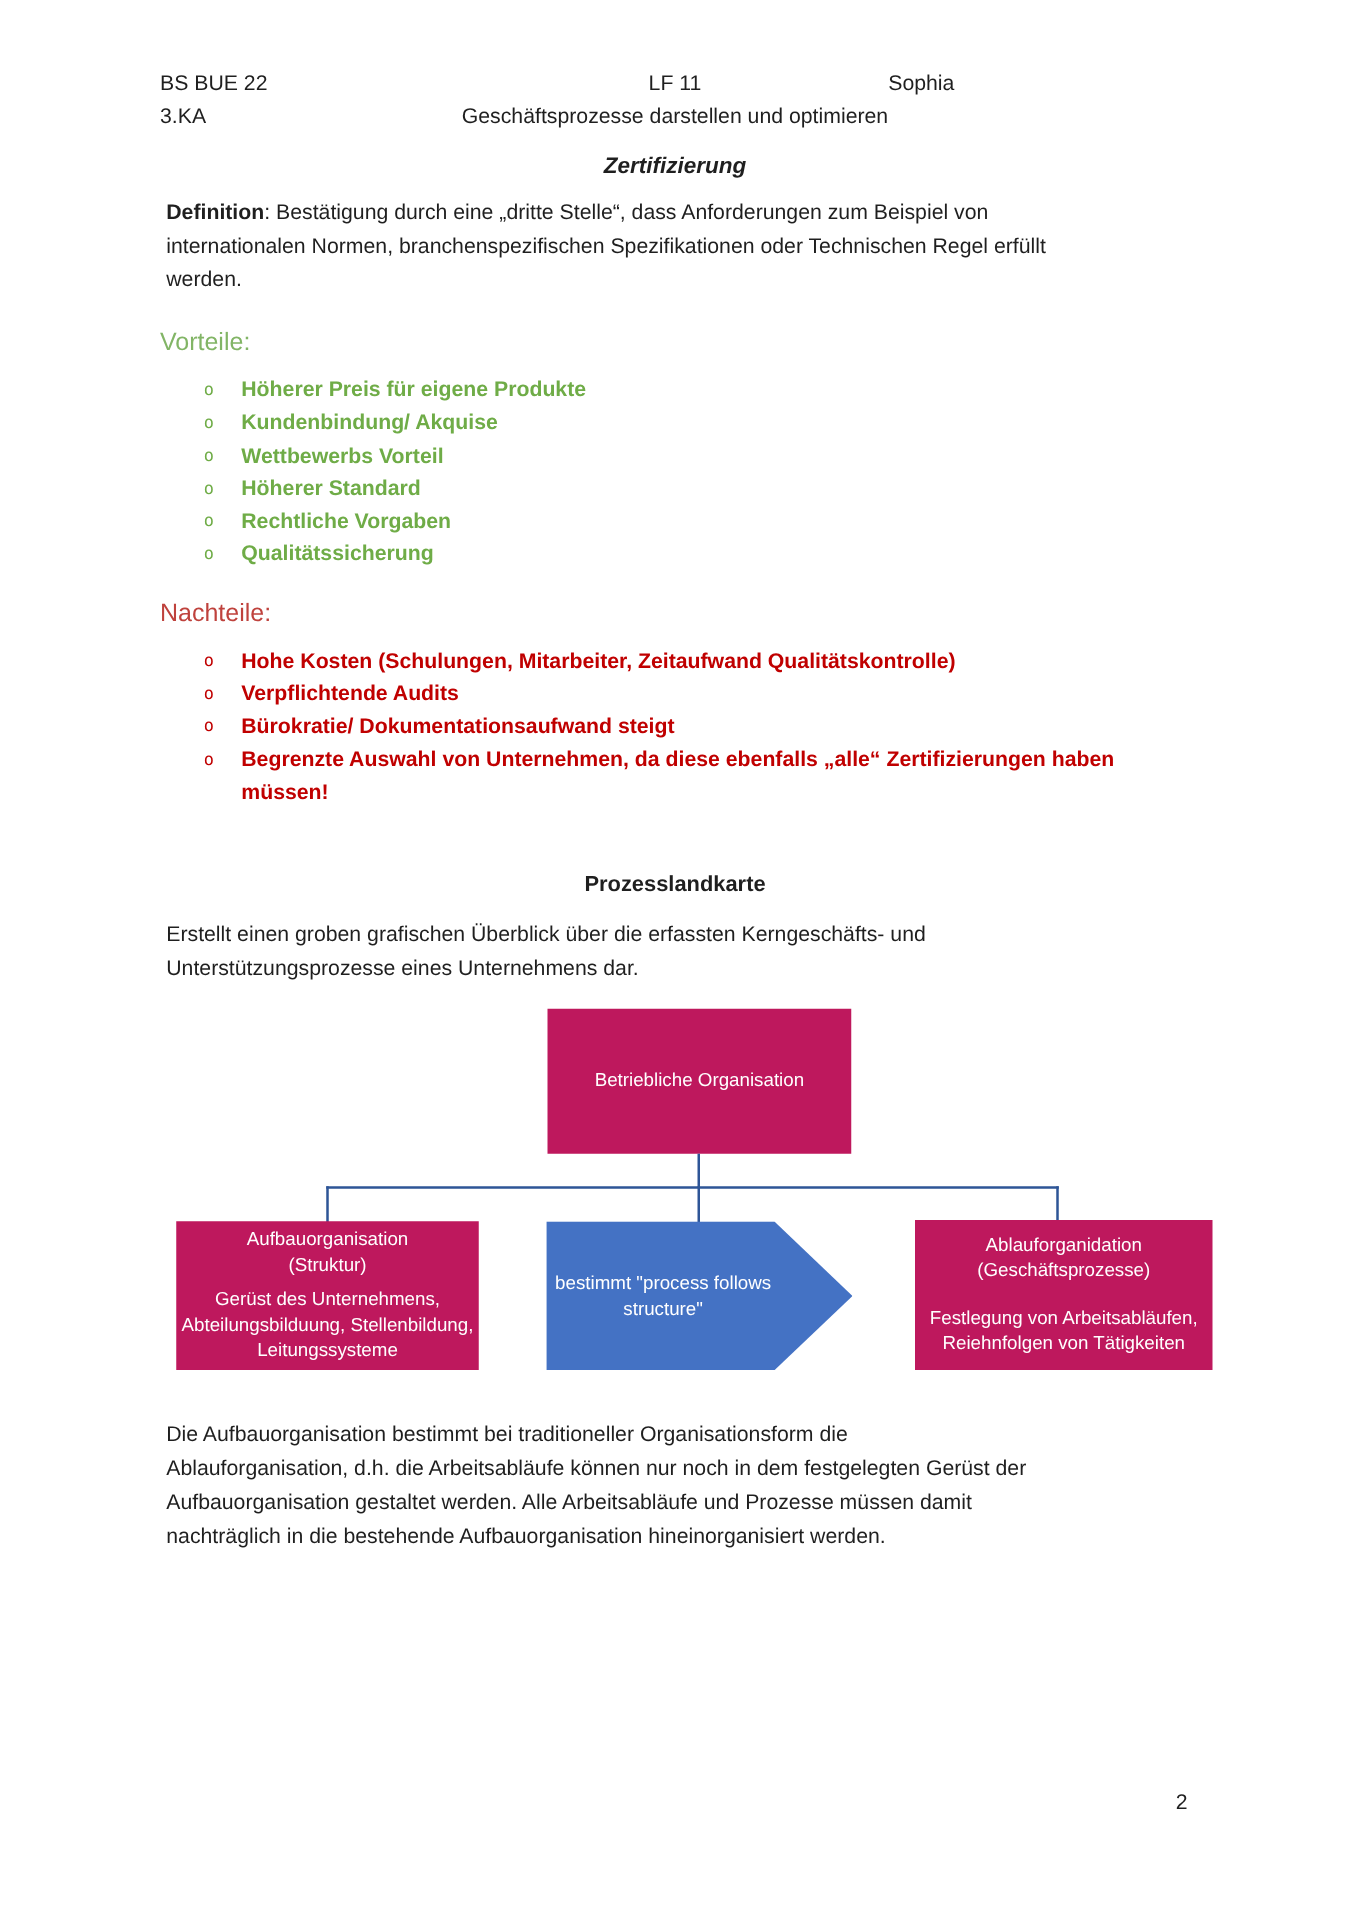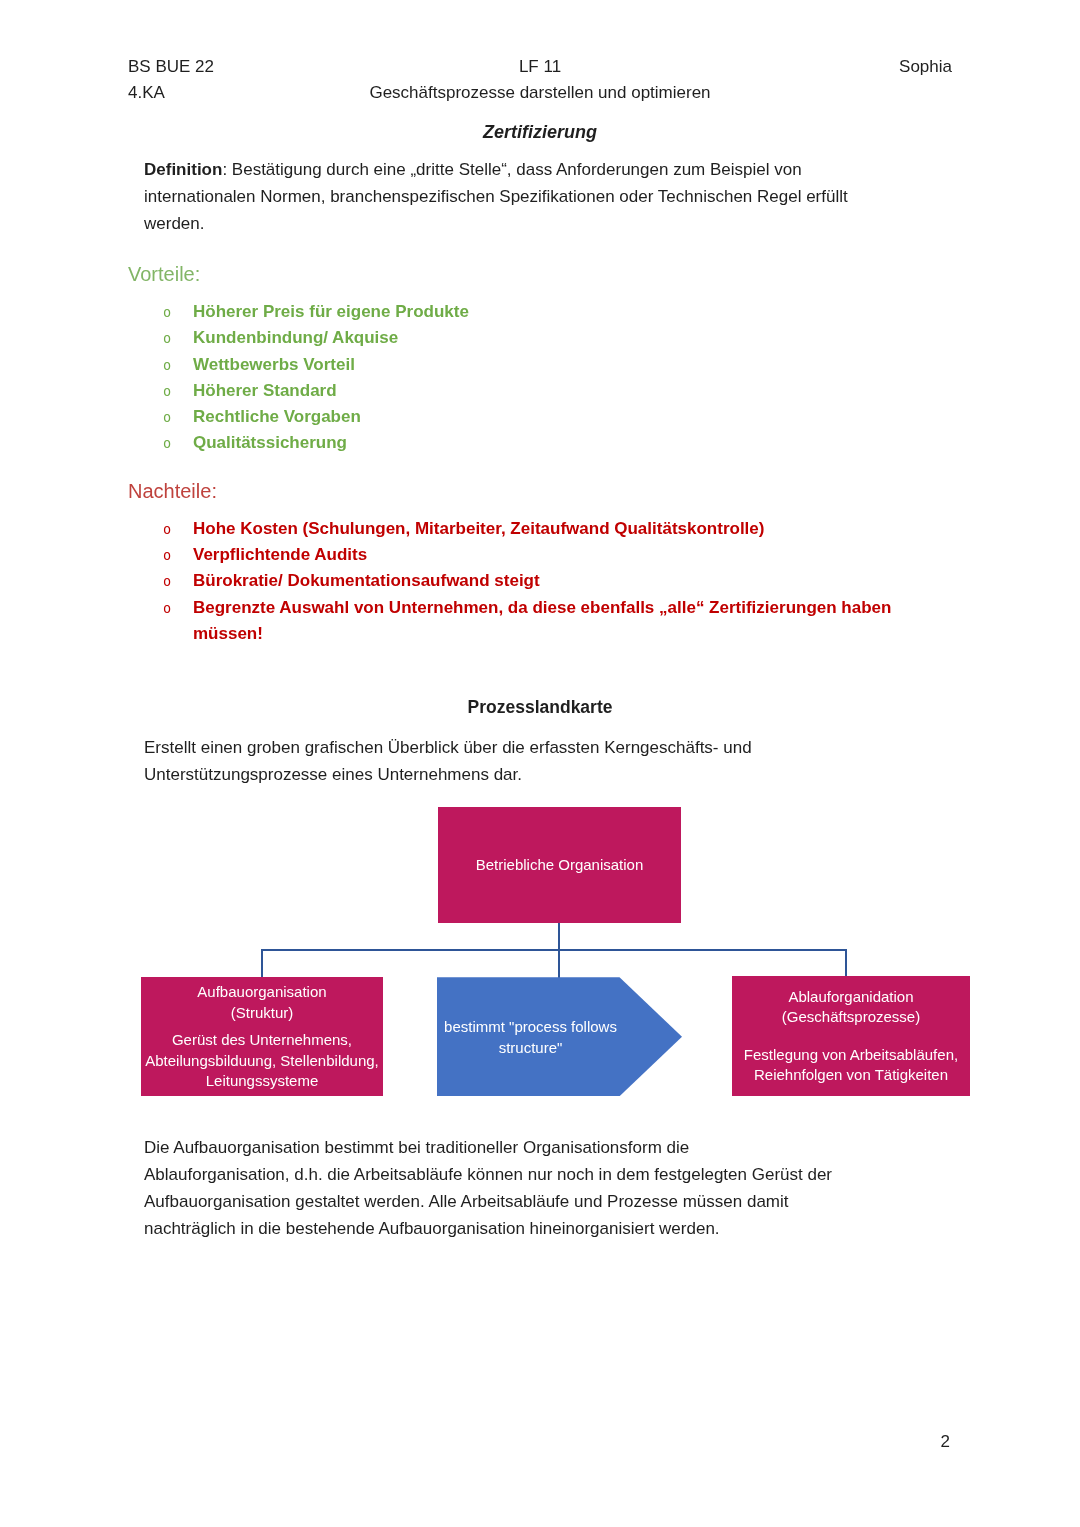--- a/index.html
+++ b/index.html
@@ -11,25 +11,25 @@
     font-family:"Liberation Sans", sans-serif;
     color:#1f1f1f;
     box-sizing:border-box;
     padding:54px 128px 0 128px;
     overflow:hidden;
   }
   
   .hdr { display:grid; grid-template-columns:1fr auto 1fr; font-size:17px; line-height:26px; }
   .hdr .l { text-align:left; }
   .hdr .c { text-align:center; }
-  .hdr .r { text-align:right; }
+  .hdr .r { text-align:left; }
   
   .title-italic { text-align:center; font-weight:bold; font-style:italic; font-size:18px; margin:16px 0 0 0; }
   .h-center { text-align:center; font-weight:bold; font-size:17.5px; margin:0; }
-  .para { font-size:17px; line-height:27px; margin:16px; }
+  .para { font-size:17px; line-height:27px; margin:5px; }
   .pline { display:block; }
   .def-wrap { margin-top:13px; }
   
   .sec-head { font-size:20px; margin:0; }
   .adv-head { color:#82b566; margin-top:26px; }
   .dis-head { color:#bf423d; margin-top:23px; }
   ul.clist { list-style:none; margin:13px 0 0 0; padding:0 0 0 35px; }
   ul.clist li { display:flex; align-items:flex-start; font-size:17px; line-height:26.3px; font-weight:bold; }
   ul.clist .blt { width:30px; flex:0 0 30px; font-family:"DejaVu Sans Mono", monospace; font-weight:normal; font-size:13.5px; line-height:26.3px; }
   ul.clist .txt { flex:1; }
@@ -68,21 +68,21 @@
   .pg-num { position:absolute; right:130px; top:1432px; font-size:17px; }
 </style>
 </head>
 <body>
 
 <div class="page">
 
   <div class="hdr">
     <div class="l">
       <span class="pline">BS BUE 22</span>
-      <span class="pline">4.KA</span>
+      <span class="pline">3.KA</span>
     </div>
     <div class="c">
       <span class="pline">LF 11</span>
       <span class="pline">Geschäftsprozesse darstellen und optimieren</span>
     </div>
     <div class="r">Sophia</div>
   </div>
 
   <h1 class="title-italic">Zertifizierung</h1>
 

